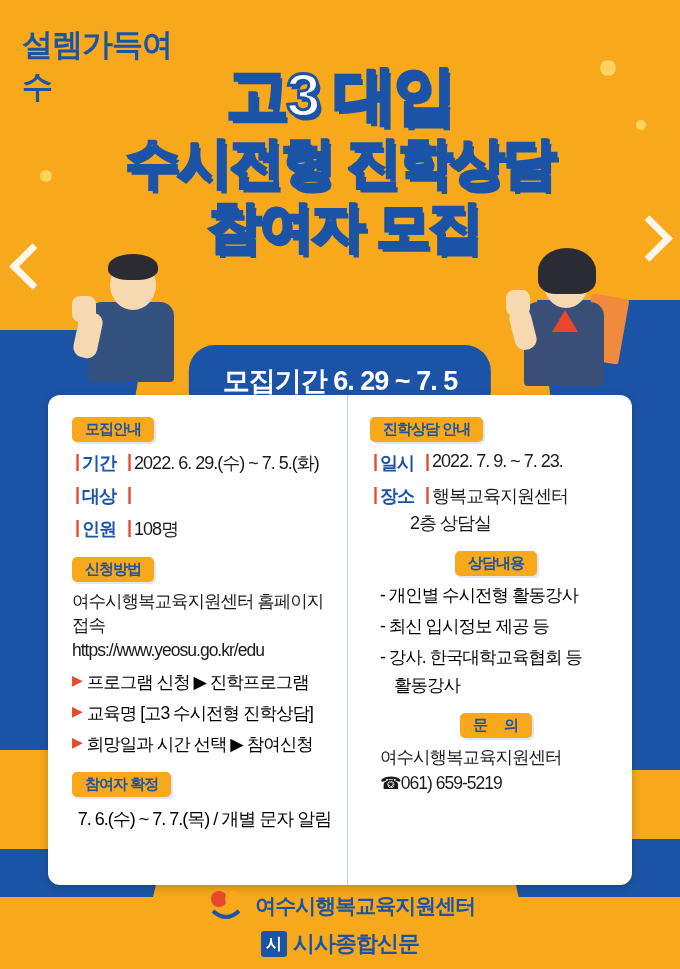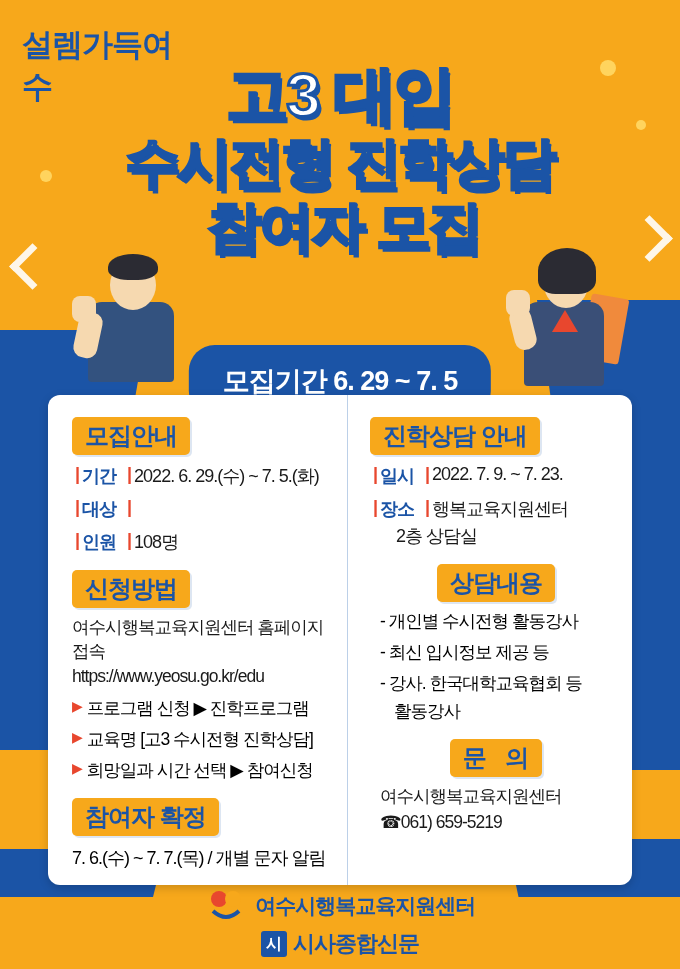--- a/index.html
+++ b/index.html
@@ -36,34 +36,34 @@
     background:#ffffff;border-radius:12px;
     box-shadow:0 3px 10px rgba(0,0,0,.18);
     display:flex;
   }
   .col{box-sizing:border-box;padding:22px 10px 0 24px;}
   .col-left{width:300px;border-right:1.5px solid #bcd0e8;}
   .col-right{width:284px;padding-left:22px;}
   .sec{margin-bottom:16px;}
   .badge{
     display:inline-block;background:#f7a81b;color:#1b54a6;font-weight:bold;
-    font-size:24px;padding:3px 13px;border-radius:5px;letter-spacing:-1px;
+    font-size:15px;padding:3px 13px;border-radius:5px;letter-spacing:-1px;
     box-shadow:2px 2px 0 rgba(27,84,166,.15);
   }
   .badge.center{display:block;width:fit-content;margin:0 auto;}
   .badge-sp{letter-spacing:6px;padding-right:7px;}
   .row{display:flex;align-items:flex-start;margin-top:9px;font-size:18px;color:#1a1a1a;letter-spacing:-1px;}
   .key{color:#1b54a6;font-weight:bold;white-space:nowrap;margin-right:8px;}
   .bar{color:#e8472e;font-weight:bold;margin:0 3px;}
   .val{color:#1a1a1a;text-align:right;}
   .plain{font-size:17.5px;color:#1a1a1a;margin-top:8px;letter-spacing:-1px;line-height:1.35;}
   .bullet{display:flex;align-items:flex-start;font-size:17.5px;margin-top:7px;letter-spacing:-1px;}
   .tri{color:#e8472e;margin-right:5px;font-size:14px;line-height:1.45;}
   .sub{font-size:17.5px;margin-top:4px;margin-left:14px;letter-spacing:-1px;}
-  .tail{font-size:18px;margin-top:10px;letter-spacing:-1px;}
+  .tail{font-size:18px;margin-top:10px;letter-spacing:-1px;text-align:center;}
   .center-txt{text-align:center;}
   
   .footer{position:absolute;left:0;bottom:10px;width:680px;text-align:center;}
   .f-org{font-size:21px;font-weight:bold;color:#1b54a6;letter-spacing:-1px;display:inline-block;vertical-align:middle;}
   .f-mark{display:inline-block;width:42px;height:34px;vertical-align:middle;margin-right:4px;}
   .press{margin-top:6px;display:inline-flex;align-items:center;gap:6px;}
   .press-logo{width:26px;height:26px;background:#1b54a6;color:#fff;font-size:16px;font-weight:bold;display:flex;align-items:center;justify-content:center;border-radius:3px;}
   .press-name{font-size:22px;font-weight:bold;color:#1b54a6;letter-spacing:-1px;}
   
   .person{position:absolute;}
@@ -178,21 +178,21 @@
           <span class="key">일시</span>
           <span class="bar">|</span>
         <span class="val">2022. 7. 9. ~ 7. 23.</span>
       </div>
       <div class="row">
         <span class="bar">|</span>
           <span class="key">장소</span>
           <span class="bar">|</span>
         <span class="val">행복교육지원센터</span>
       </div>
-      <div class="row" style="margin-left:26px;margin-top:3px;">
+      <div class="row" style="margin-left:40px;margin-top:3px;">
         <span class="val">2층 상담실</span>
       </div>
     </div>
 
     <div class="sec center-txt">
       <span class="badge center">상담내용</span>
       <div style="text-align:left;padding-left:10px;">
         <div class="bullet">
           <span>- 개인별 수시전형 활동강사</span>
         </div>

